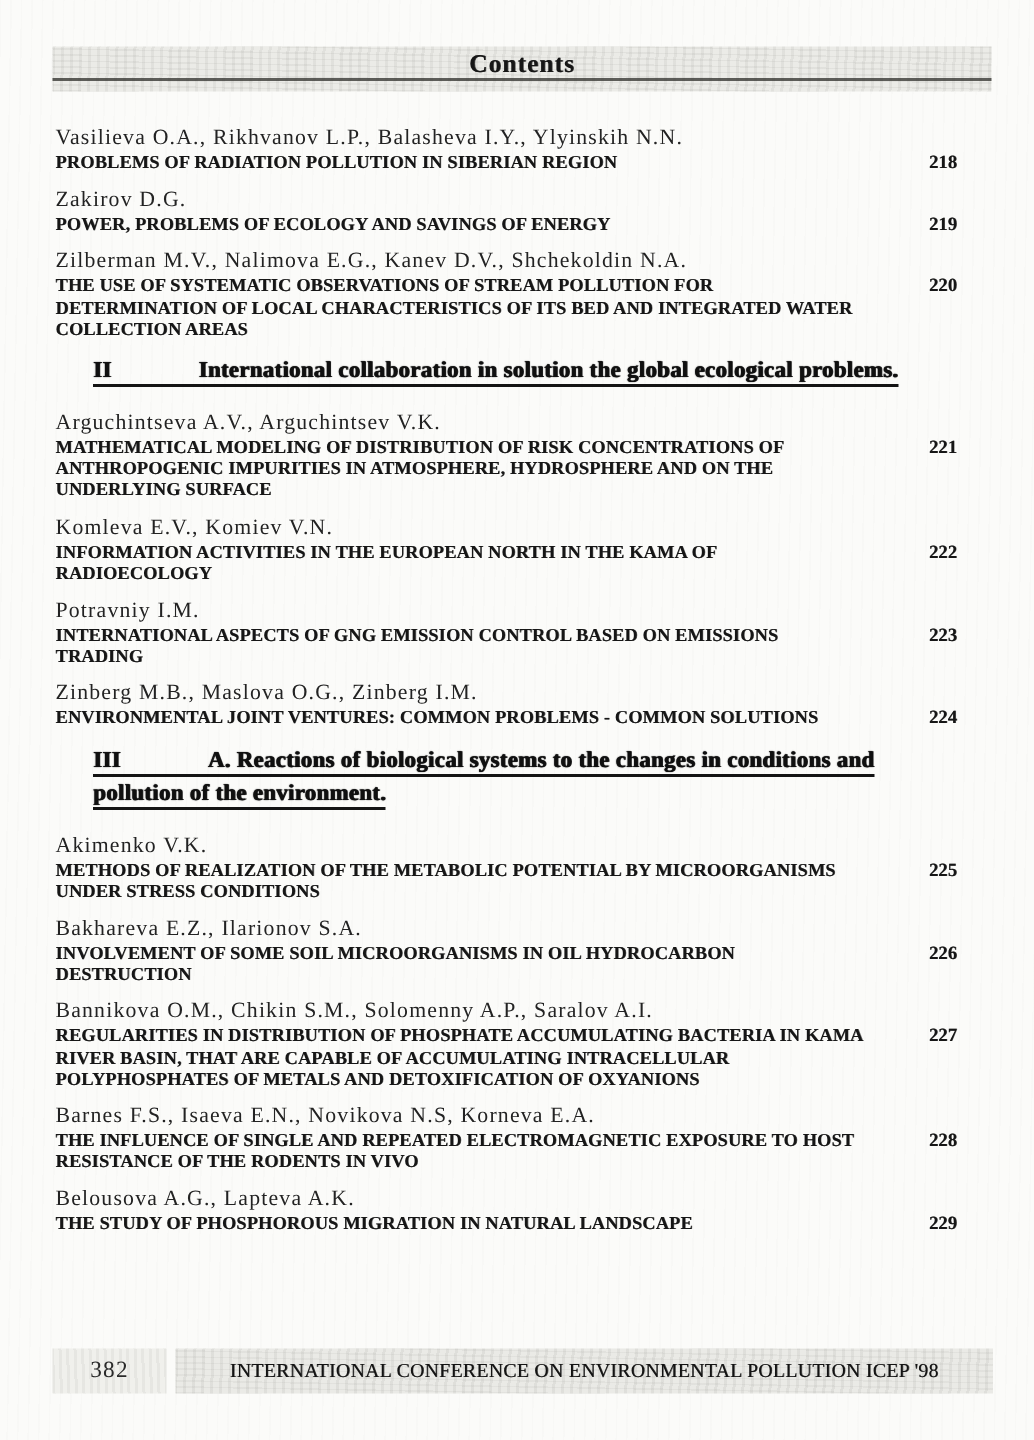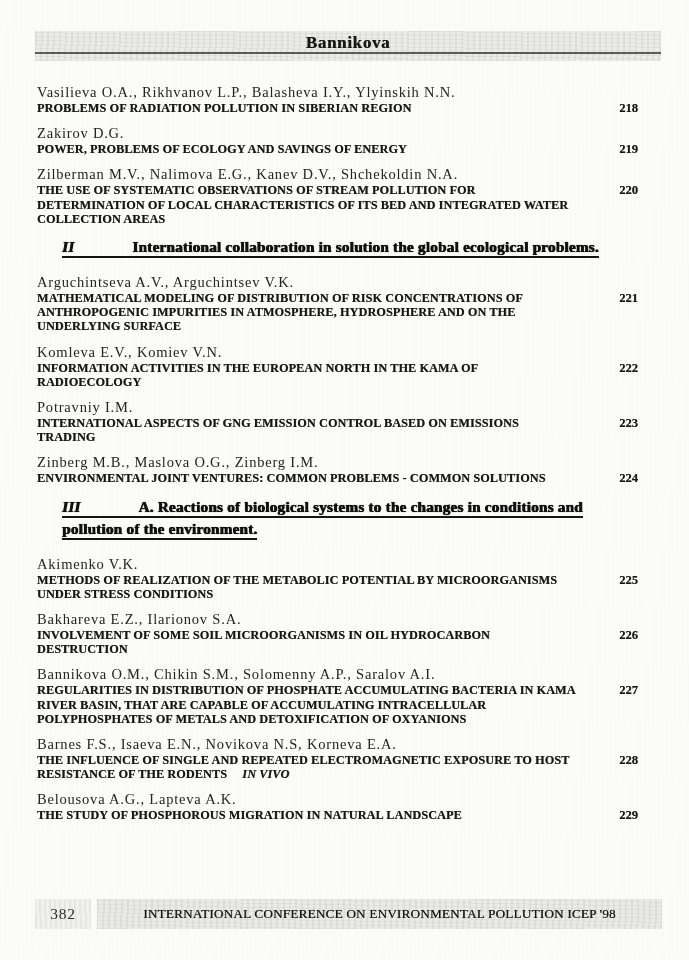--- a/index.html
+++ b/index.html
@@ -54,21 +54,21 @@
     display:flex;justify-content:space-between;
   }
   .entry-title{
     font-weight:bold;
     font-size:12.2px;line-height:14.2px;
     letter-spacing:0.01em;
     white-space:pre-line;
     color:#161616;
     text-shadow:0.35px 0 0 rgba(0,0,0,0.55);
   }
-  .entry-title .italic-part{font-style:italic;margin-left:12px;}
+  .entry-title .italic-part{}
   .entry-page{
     font-weight:bold;
     font-size:12.5px;line-height:14.2px;
     margin-left:14px;
     flex:none;
     color:#161616;
     text-shadow:0.35px 0 0 rgba(0,0,0,0.55);
   }
 
   
@@ -82,30 +82,29 @@
   }
   .section-heading .underlined{
     display:inline;
     border-bottom:2.4px solid #141414;
     padding-bottom:1px;
     white-space:pre-line;
   }
   .section-heading .sec-num{
     display:inline;
     padding-right:58px;
-    font-style:italic;
   }
 
   
   .footer{
     position:absolute;left:35px;right:27px;top:899px;height:30px;
     display:flex;align-items:stretch;
   }
   .footer .pagenum-box{
-    flex:none;width:56px;
+    flex:none;width:76px;
     background:
       repeating-linear-gradient(88deg, rgba(130,130,125,0.09) 0 2px, transparent 2px 5px),
       #f0f0ec;
     display:flex;align-items:center;justify-content:center;
     font-size:15.5px;letter-spacing:0.05em;color:#2a2a2a;
   }
   .footer .conf-box{
     flex:1;margin-left:6px;
     background:
       repeating-linear-gradient(92deg, rgba(130,130,125,0.11) 0 2px, transparent 2px 6px),
@@ -116,21 +115,21 @@
     color:#131313;
     text-shadow:0.4px 0 0 rgba(0,0,0,0.6);
   }
 </style>
 </head>
 <body>
 
 <div class="page">
 
   <div class="header-band">
-    <div class="title">Bannikova</div>
+    <div class="title">Contents</div>
     <div class="rule"></div>
   </div>
 
   <div class="toc">
 
     <div class="entry">
       <div class="entry-authors">Vasilieva O.A., Rikhvanov L.P., Balasheva I.Y., Ylyinskih N.N.</div>
       <div class="entry-row">
         <div class="entry-title">PROBLEMS OF RADIATION POLLUTION  IN SIBERIAN REGION</div>
         <div class="entry-page">218</div>

